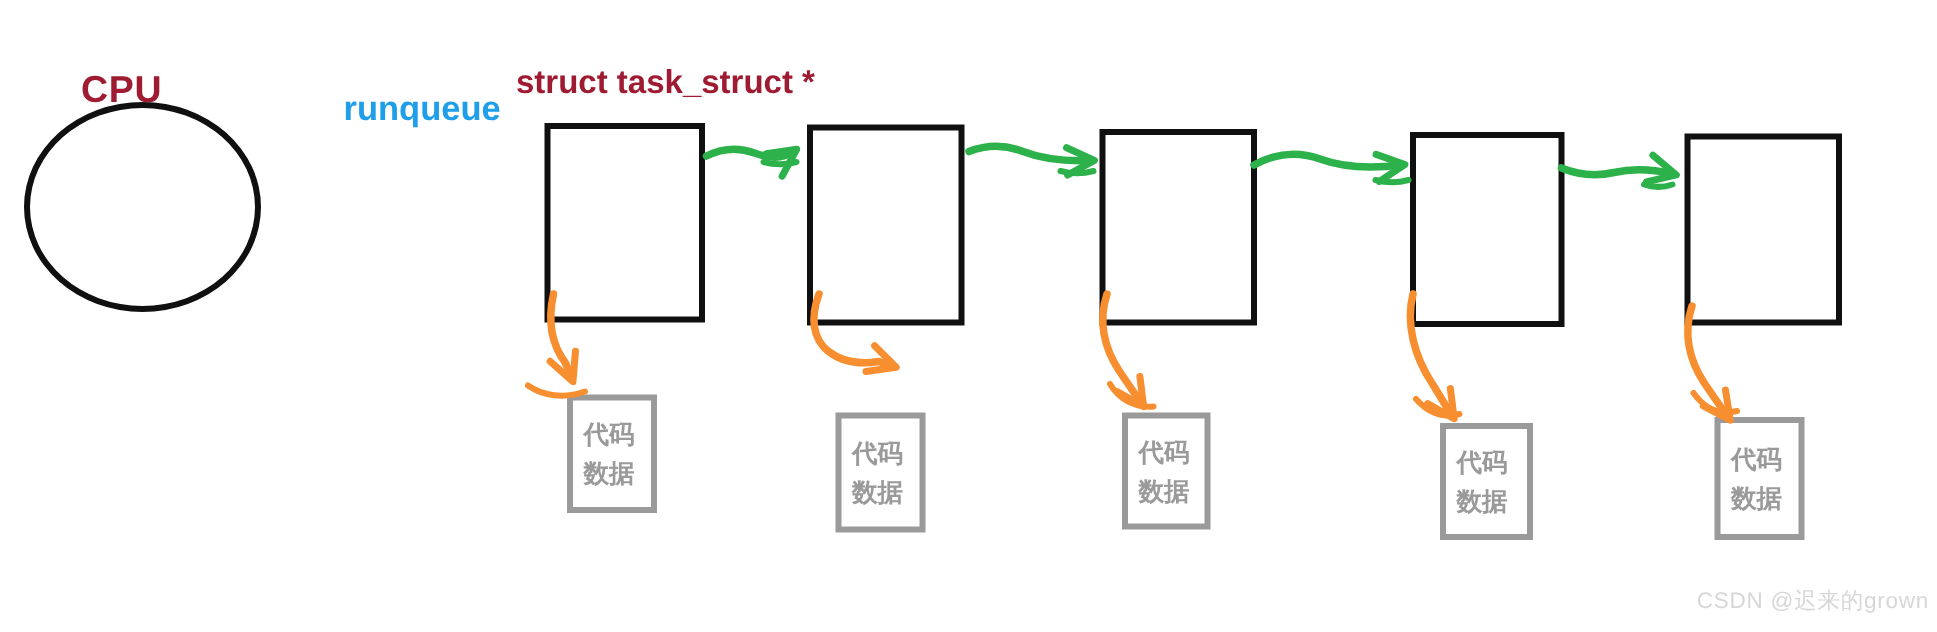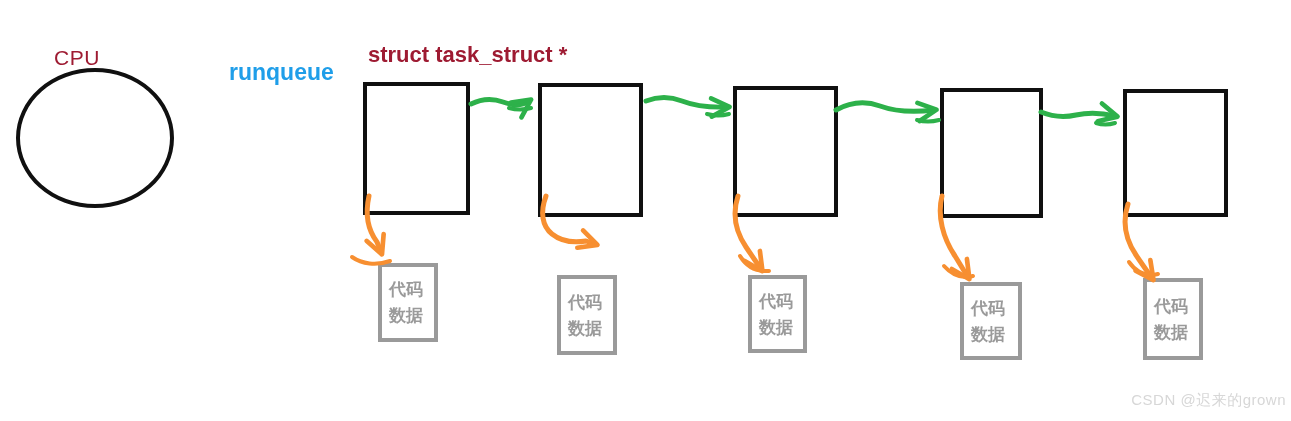--- a/index.html
+++ b/index.html
@@ -7,38 +7,38 @@
     position:relative;
     width:1291px;height:421px;
     background:#ffffff;
     overflow:hidden;
     font-family:"Liberation Sans", sans-serif;
   }
   .canvas *{box-sizing:border-box;}
 
   .cpu-label{
     position:absolute;left:54px;top:46px;
-    font-size:21px;font-weight:400;
+    font-size:25px;font-weight:700;
     color:var(--label-dark-red,#9e1b32);
     letter-spacing:0.5px;
   }
   .cpu-ellipse{
     position:absolute;left:16px;top:68px;
     width:158px;height:140px;
     border:4px solid var(--outline-black,#101010);
     border-radius:50%;
     background:transparent;
   }
   .runqueue-label{
     position:absolute;left:229px;top:59px;
     font-size:23px;font-weight:700;
     color:var(--runqueue-blue,#1f9ee9);
   }
   .pointer-label{
-    position:absolute;left:368px;top:42px;
+    position:absolute;left:344px;top:42px;
     font-size:22px;font-weight:700;
     color:var(--label-dark-red,#9e1b32);
   }
 
   .task-box{
     position:absolute;
     border:4px solid var(--outline-black,#101010);
     background:#ffffff;
   }
 

